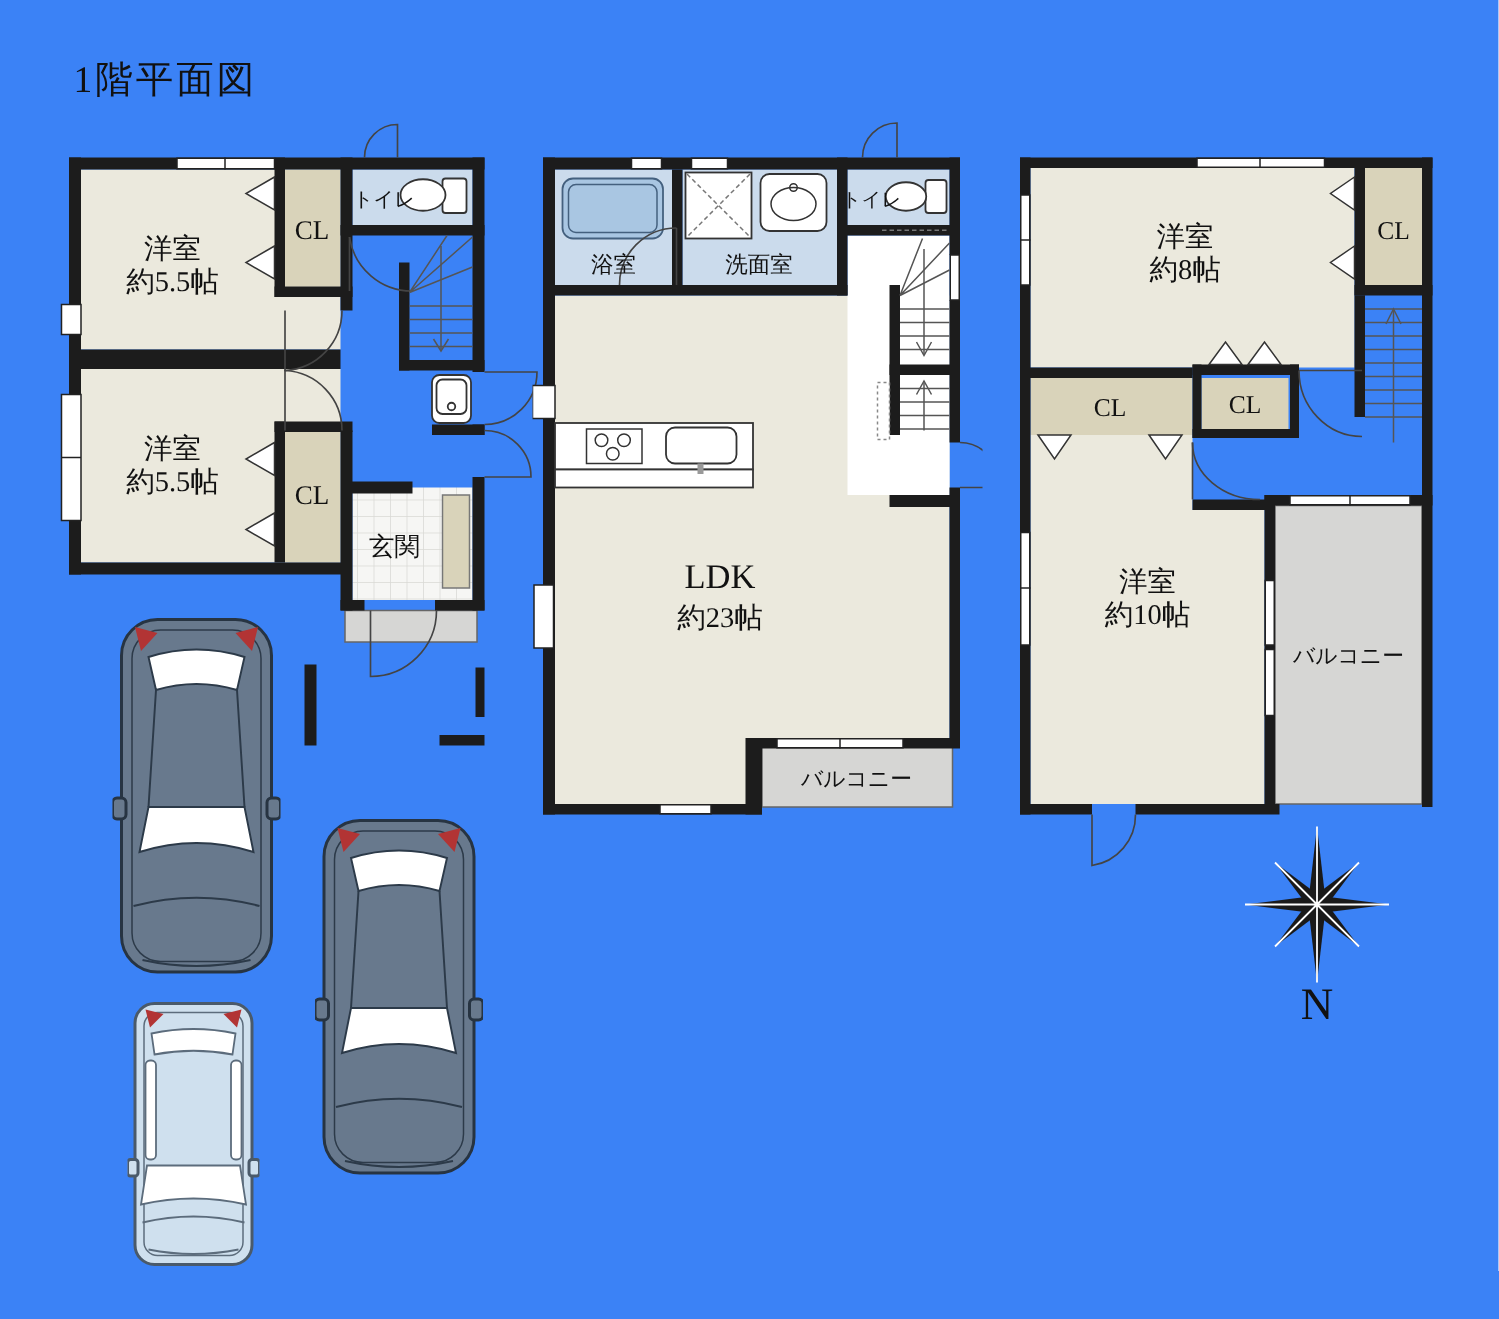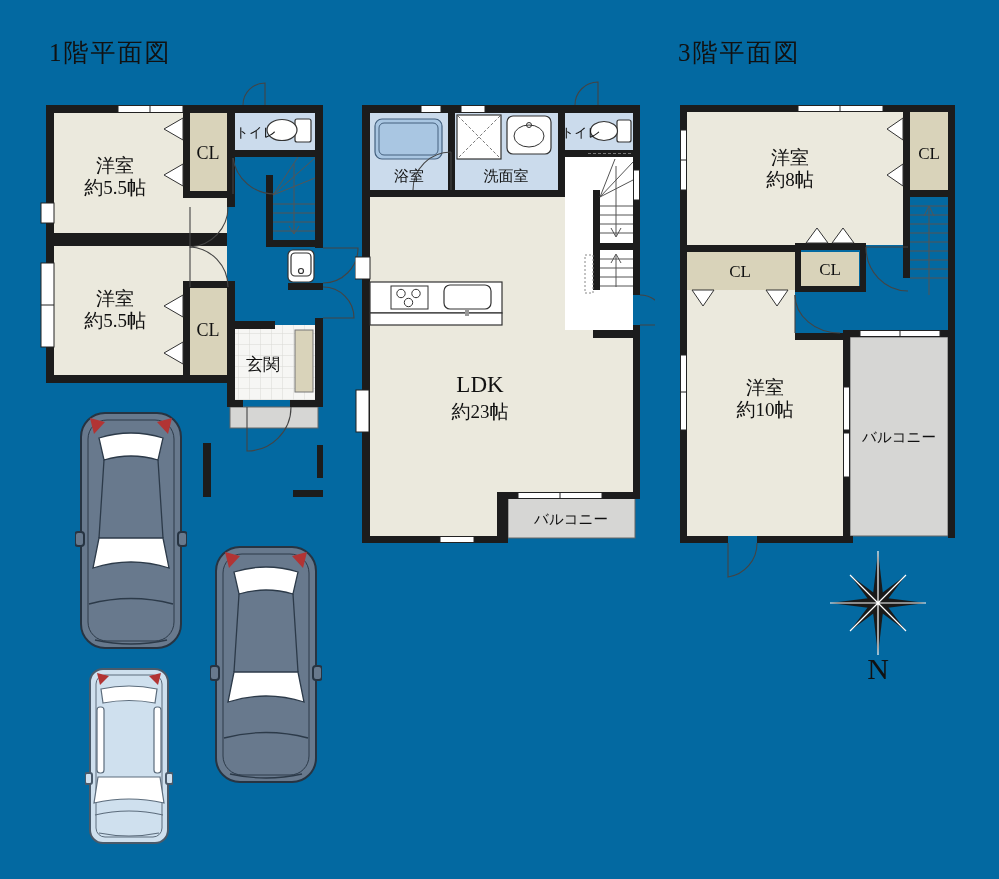--- a/index.html
+++ b/index.html
@@ -1,16 +1,16 @@
 <!DOCTYPE html>
 <html><head>
 <meta charset="utf-8">
 <style>
   html,body{margin:0;padding:0;background:#fff;}
-  #sheet{position:relative;width:999px;height:879px;background:#0369a1;overflow:hidden;
+  #sheet{position:relative;width:999px;height:879px;background:#3b82f6;overflow:hidden;
          font-family:"Liberation Serif","DejaVu Serif",serif;}
   .title{position:absolute;font-size:25px;color:#111;letter-spacing:2px;}
   svg.plan{position:absolute;}
   .w{fill:#1c1c1c;}
   .room{fill:#ebe9dd;}
   .cl{fill:#d9d3ba;}
   .wet{fill:#cbdbec;}
   .tub{fill:#a9c6e2;stroke:#44607e;stroke-width:1.2;}
   .bal{fill:#d6d6d4;stroke:#666;stroke-width:1;}
   .win{fill:#fff;stroke:#222;stroke-width:1;}
@@ -30,21 +30,20 @@
   .red{fill:#b23434;}
   .star{fill:#1a1a1a;}
   .starln{stroke:#fff;stroke-width:1.2;}
 </style>
 </head>
 <body>
 
 <div id="sheet">
 
   <div class="title" style="left:49px;top:36px;">1階平面図</div>
-  <div class="title" style="left:678px;top:36px;">3階平面図</div>
 
   <svg class="plan" style="left:40px;top:80px;" width="320" height="440" viewBox="0 0 320 440">
     <defs>
       <pattern id="tile" width="11" height="11" patternUnits="userSpaceOnUse">
         <rect width="11" height="11" fill="#f6f6f4"></rect>
         <path d="M11 0H0V11" stroke="#d9d9d5" stroke-width="1" fill="none"></path>
       </pattern>
     </defs>
 
     <rect x="14" y="33" width="173" height="120" class="room"></rect>

